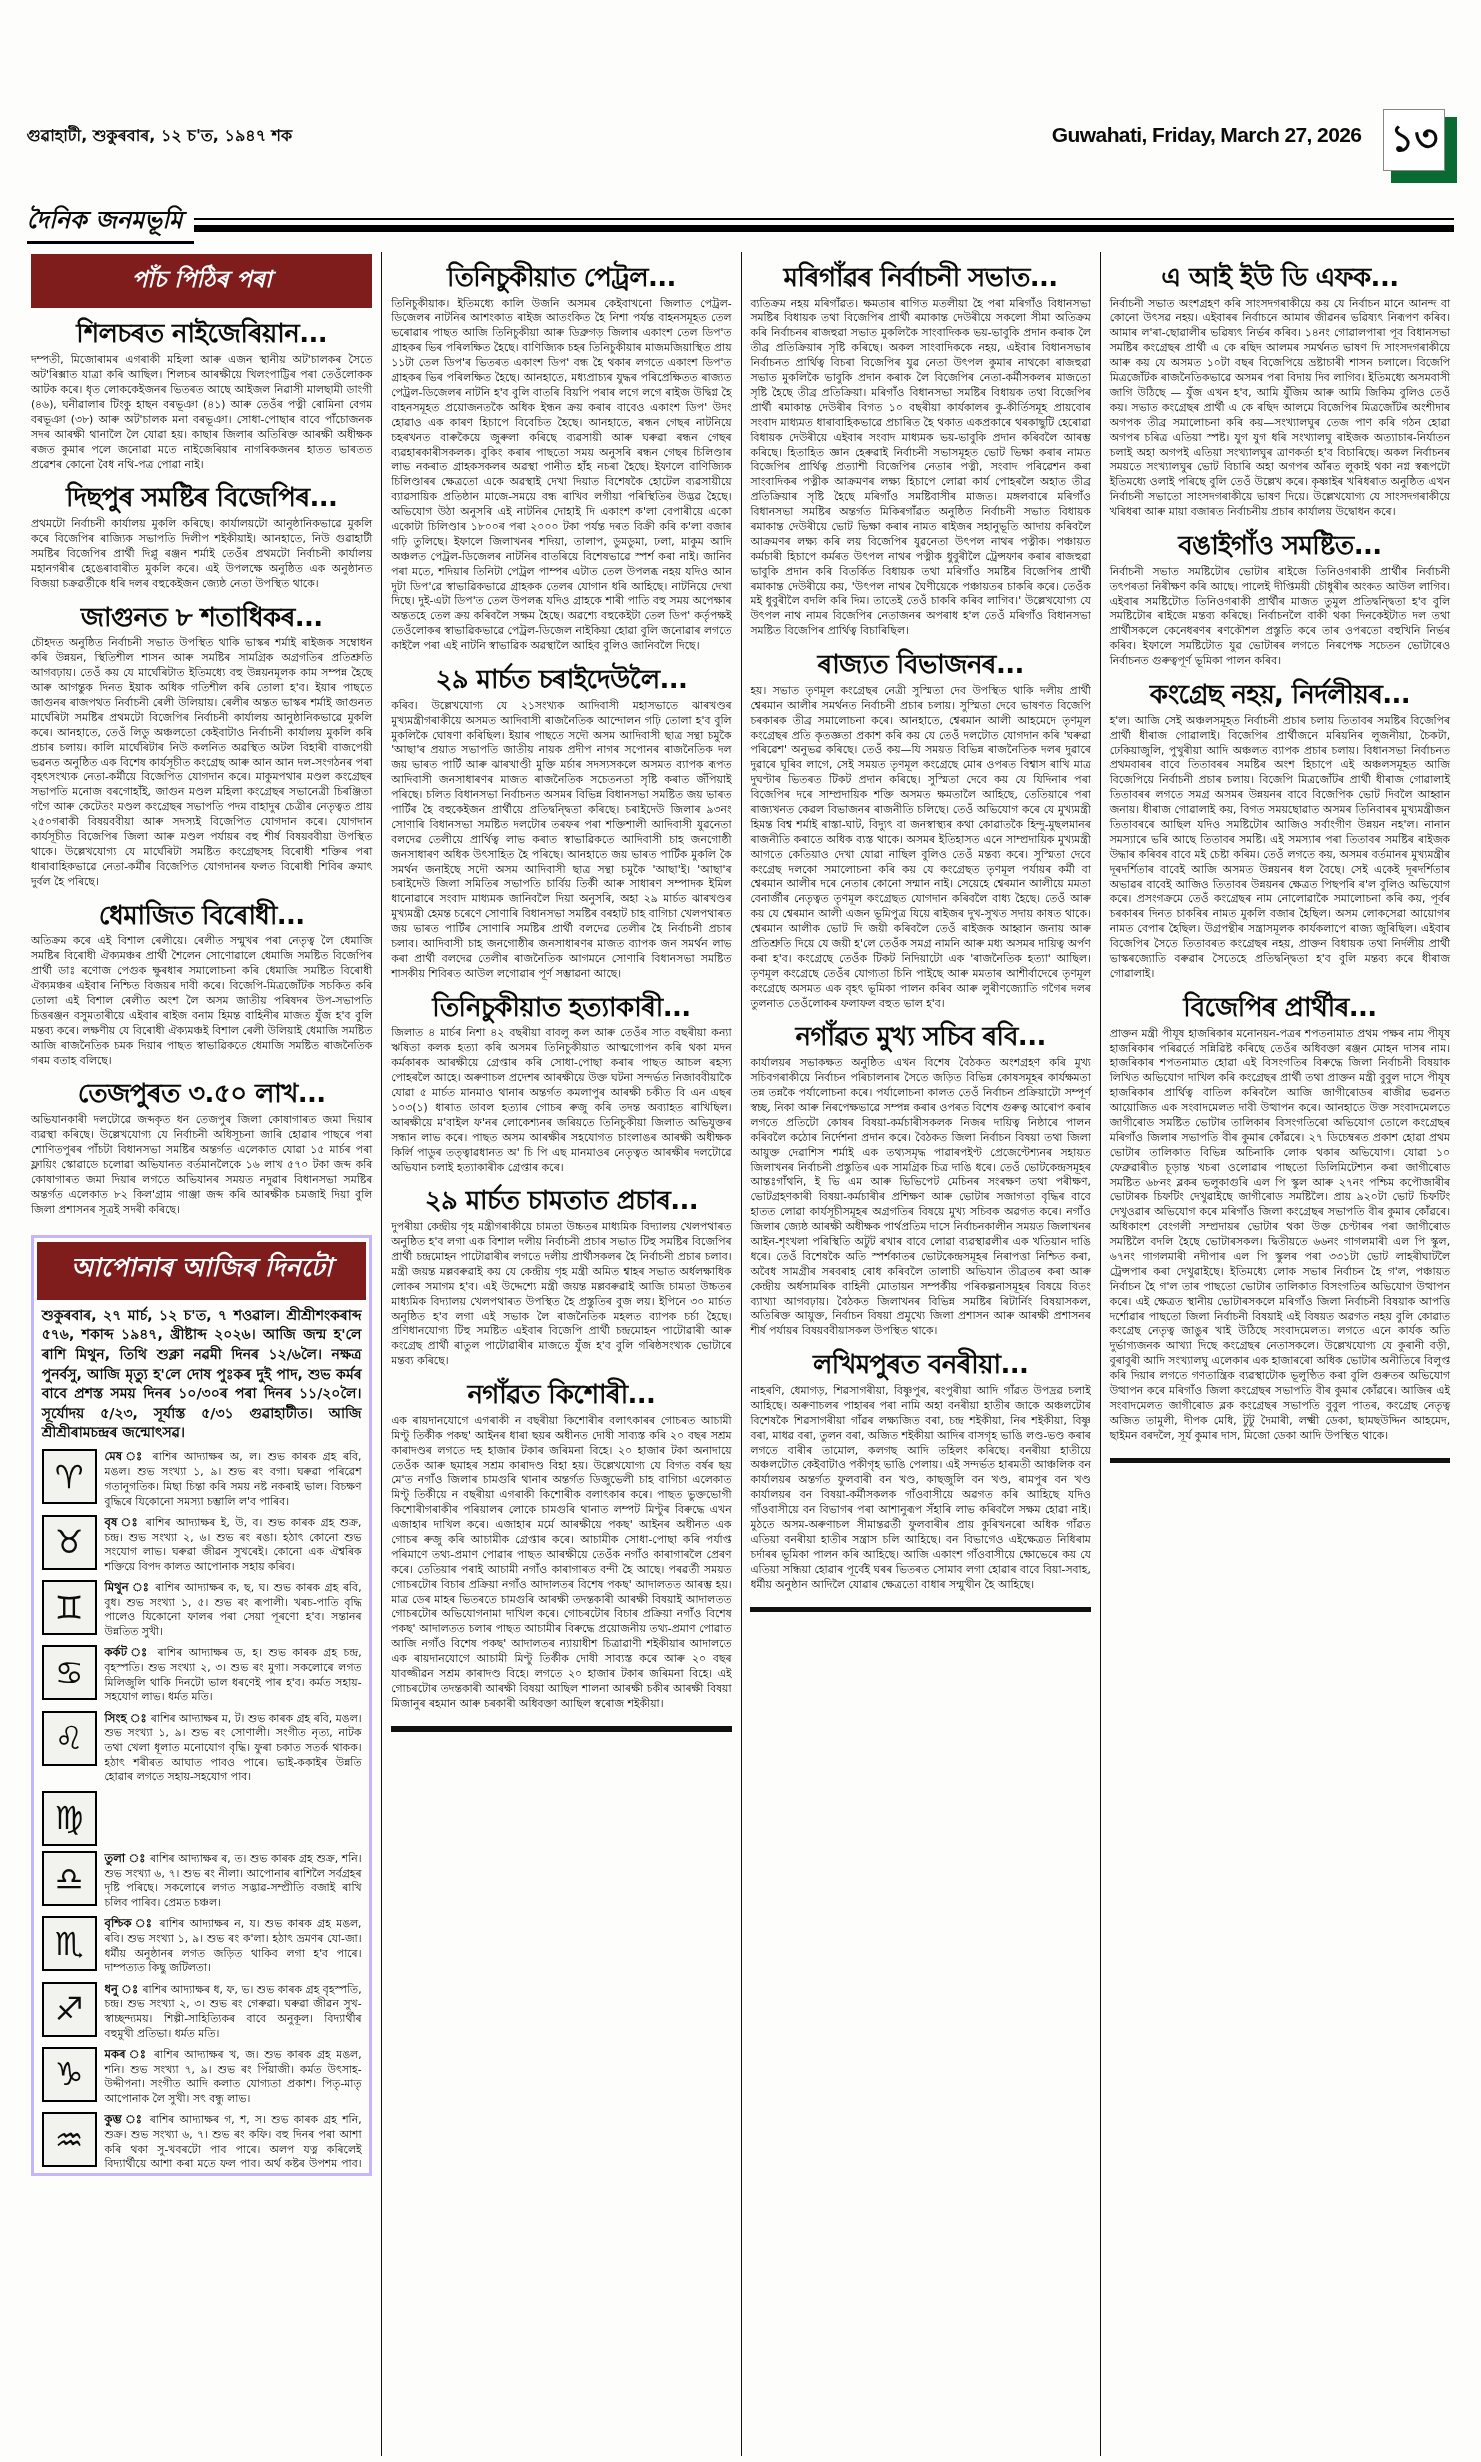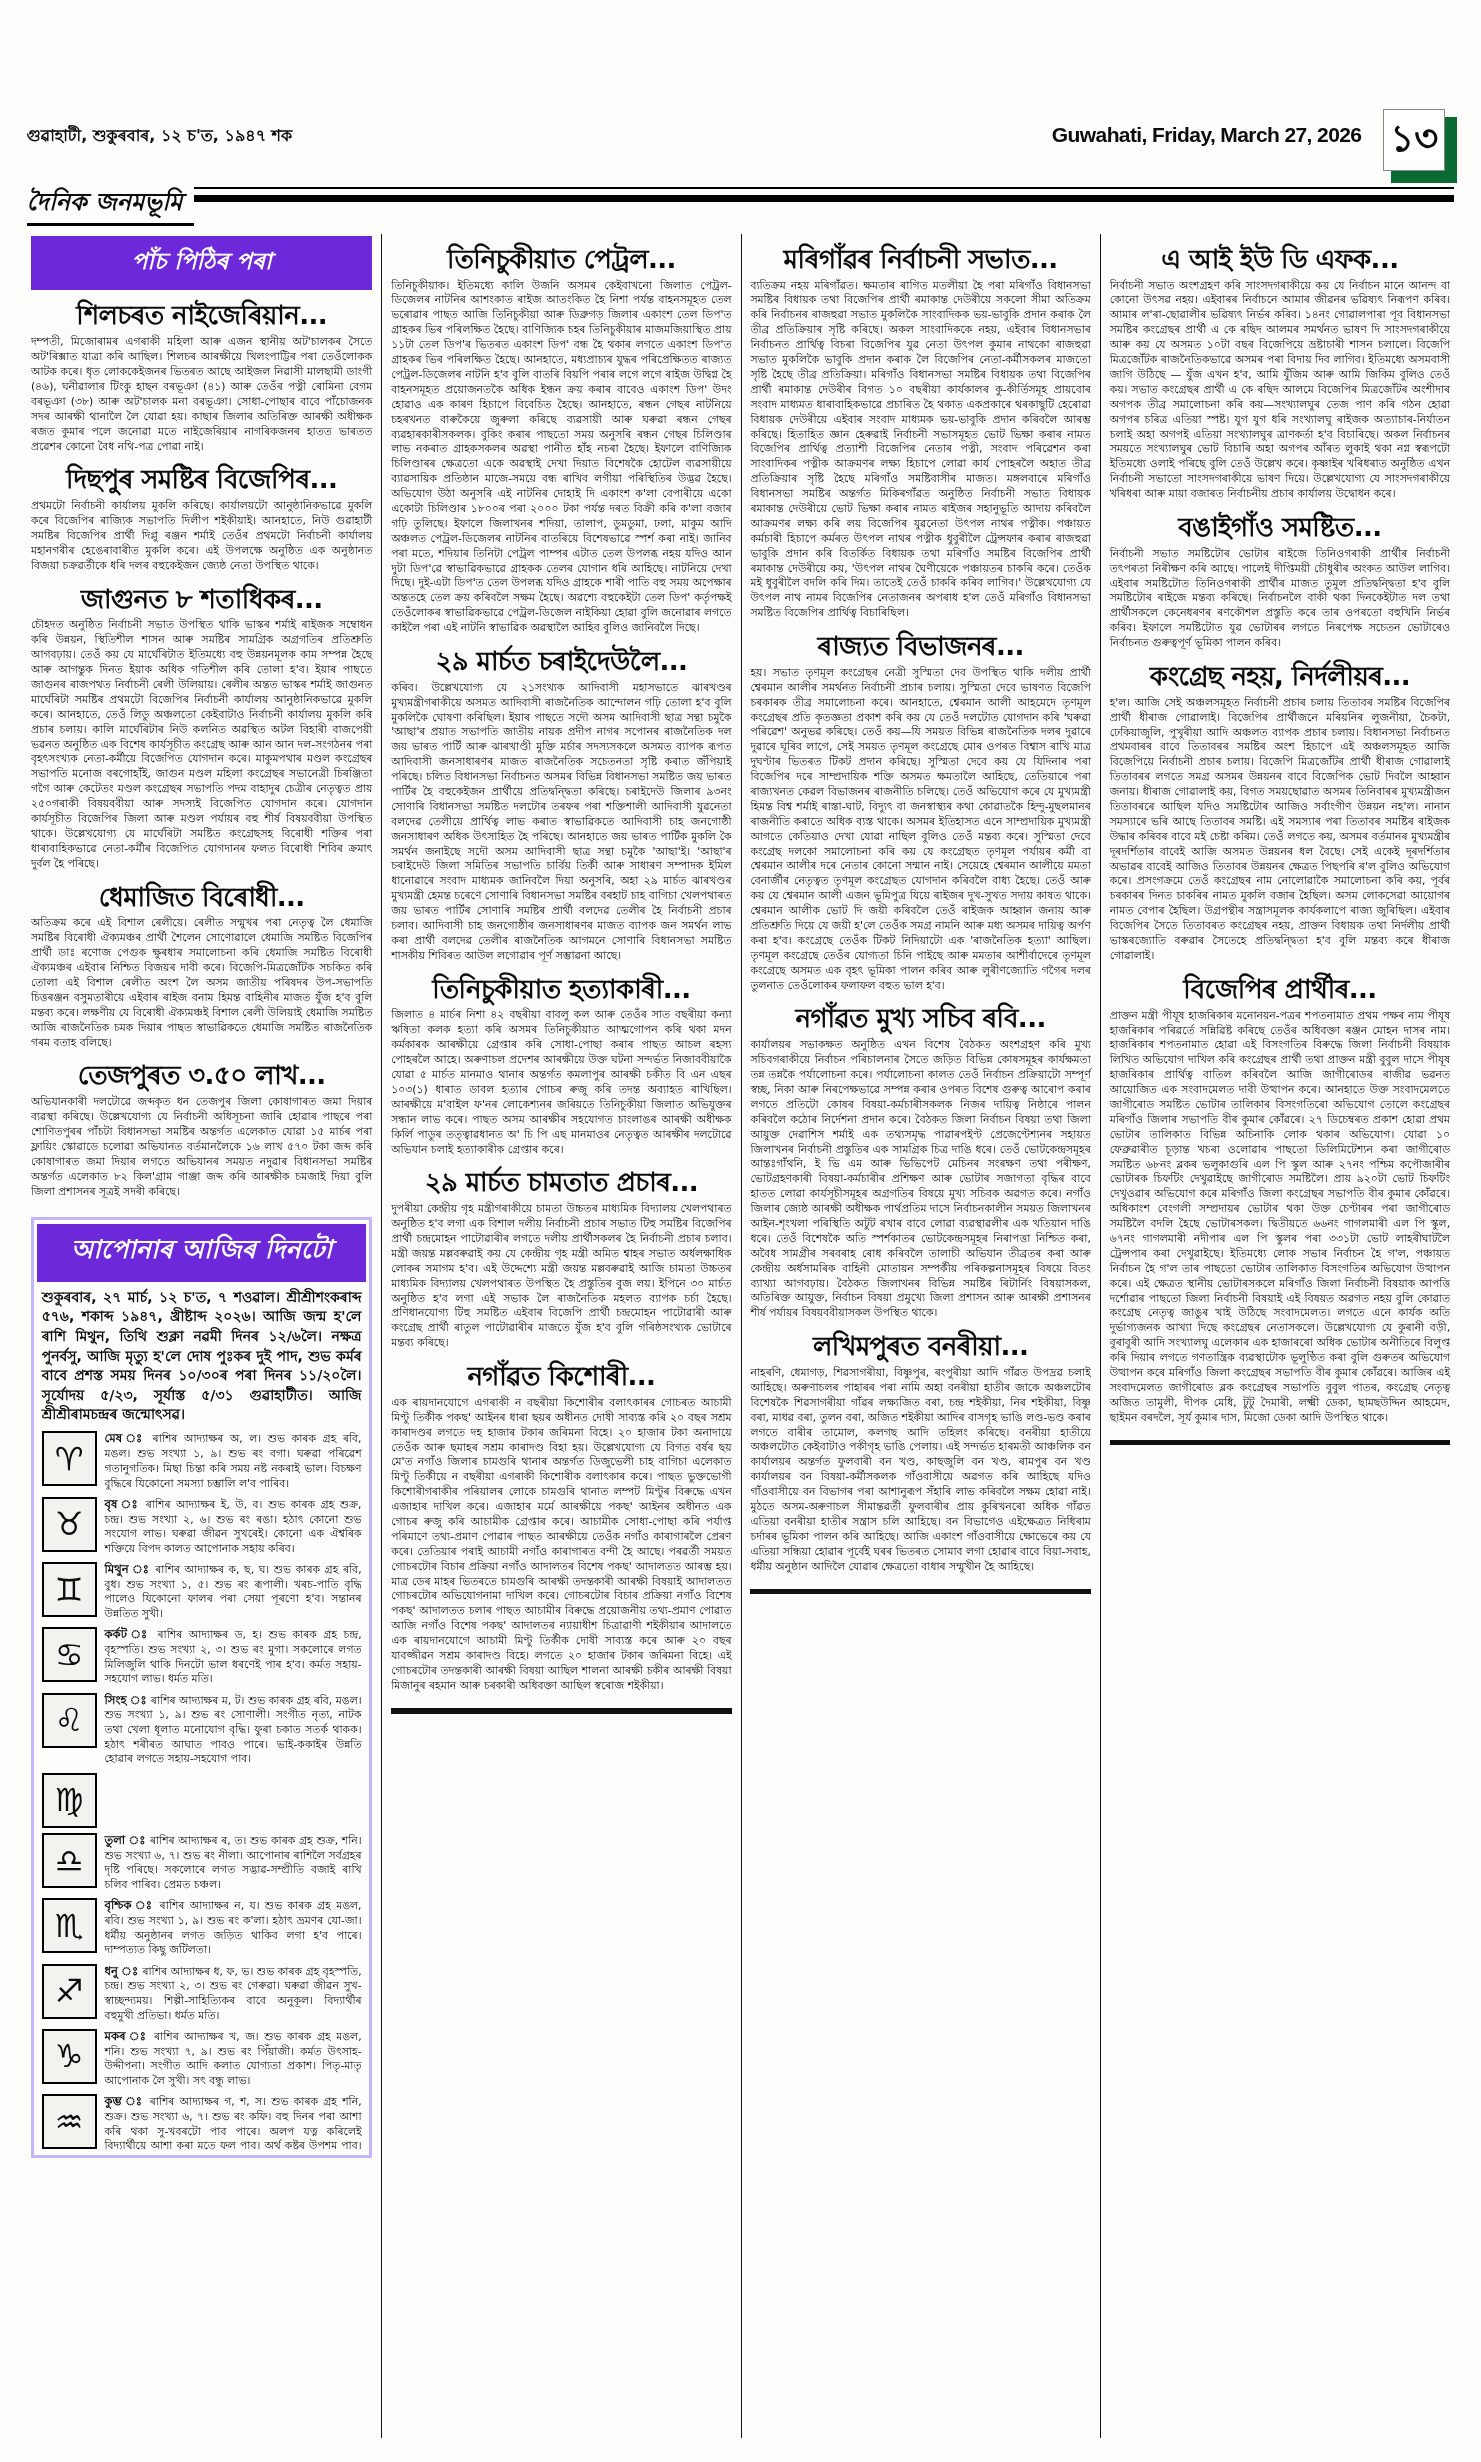--- a/index.html
+++ b/index.html
@@ -8,29 +8,29 @@
   
   .hdr{padding:109px 26.6px 0 26.6px;}
   .hdr-row{display:flex;justify-content:space-between;align-items:flex-start;}
   .date-as{font-size:16px;font-weight:bold;padding-top:14.4px;}
   .hdr-right{display:flex;align-items:flex-start;gap:22px;}
   .date-en{font-size:21px;font-weight:bold;font-family:"Liberation Sans",sans-serif;padding-top:14.4px;letter-spacing:-0.6px;}
   .pagebox-wrap{position:relative;width:71px;height:71px;}
   .pagebox-green{position:absolute;left:7.8px;top:7.8px;width:66px;height:66px;background:#0a6b32;}
   .pagebox{position:absolute;left:0;top:0;width:60px;height:60px;background:#fff;border:1.1px solid #888;
            display:flex;align-items:center;justify-content:center;font-size:37px;font-weight:bold;}
-  .mast-row{display:flex;align-items:flex-start;margin-top:3px;}
+  .mast-row{display:flex;align-items:center;margin-top:21px;}
   .masthead{font-size:24px;font-weight:bold;font-style:italic;white-space:nowrap;padding-right:12px;
             border-bottom:3.3px solid #000;}
   .mast-rule{flex:1;height:14.4px;border-top:2.8px solid #000;border-bottom:7.2px solid #000;box-sizing:border-box;margin-top:4.4px;}
   
   .cols{display:grid;grid-template-columns:1fr 1fr 1fr 1fr;gap:0;margin:7.8px 22px 0 22px;height:2204px;overflow:hidden;}
   .col{padding:0 8.9px;overflow:hidden;}
   .col + .col{border-left:1.7px solid #111;}
-  .banner{background:#6d28d9;color:#fff;text-align:center;font-size:23px;font-style:italic;font-weight:bold;
+  .banner{background:#7f1d1d;color:#fff;text-align:center;font-size:23px;font-style:italic;font-weight:bold;
           padding:6.6px 0 8.9px 0;margin:2.2px 0 5.5px 0;}
   article h2{font-size:26px;line-height:1.05;font-weight:bold;text-align:center;margin:12px 0 5.5px 0;letter-spacing:-0.6px;}
   article p{font-size:10.8px;line-height:1.38;text-align:justify;margin:0 0 3.3px 0;}
   .end-rule{height:5.5px;background:#111;margin:14.4px 0;}
   
   .horo{border:3px solid #c4b5fd;margin-top:18px;padding:5.5px 7.8px;height:941px;box-sizing:border-box;overflow:hidden;}
   .horo .banner{margin:-2.2px -4.4px 5.5px -4.4px;font-size:25.5px;}
   .horo-intro{font-size:14px;line-height:1.4;text-align:justify;font-weight:bold;margin:0 0 6.6px 0;}
   .zrow{display:flex;gap:7.8px;margin-bottom:5.5px;}
   .zicon{flex:0 0 51px;height:51px;border:2.2px solid #000;display:flex;align-items:center;justify-content:center;

